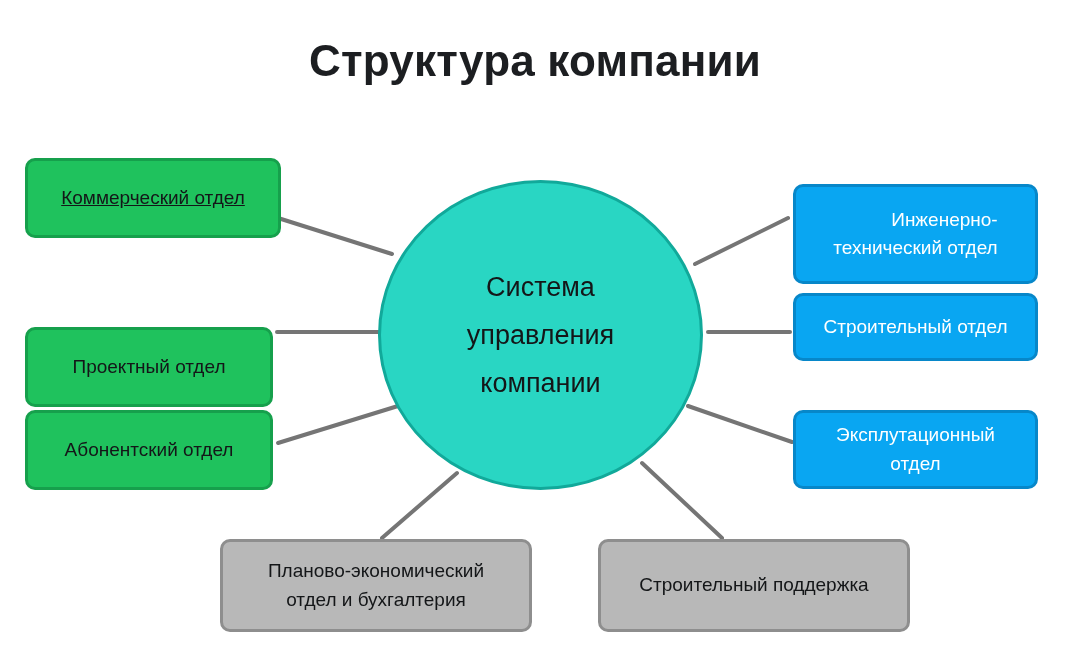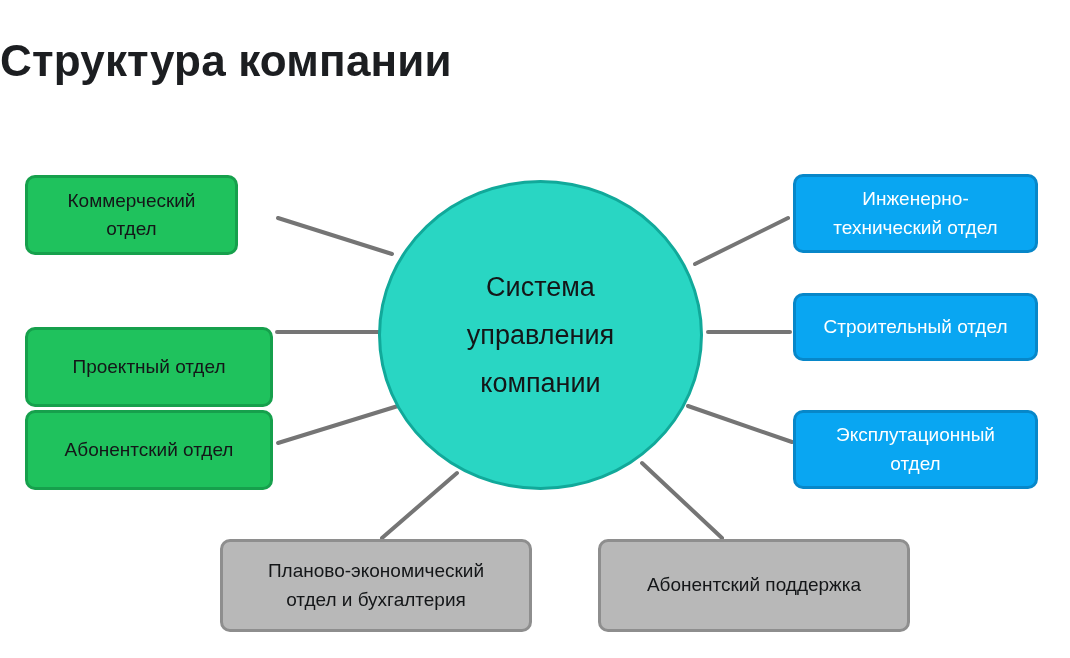--- a/index.html
+++ b/index.html
@@ -10,38 +10,38 @@
     --connector:#757575;
     --title-text:#1c1e21; --dark-text:#141618; --light-text:#ffffff;
   }
   html,body{margin:0;padding:0;background:#ffffff;}
   body{font-family:"Liberation Sans", sans-serif;}
   .canvas{
     position:relative;width:1070px;height:658px;background:#ffffff;overflow:hidden;
   }
   .diagram-title{
     position:absolute;left:0;top:36px;width:1070px;
-    text-align:left;font-size:44px;font-weight:700;color:var(--title-text);
+    text-align:center;font-size:44px;font-weight:700;color:var(--title-text);
     letter-spacing:0.2px;
   }
   .connectors{position:absolute;left:0;top:0;width:1070px;height:658px;}
   .connectors line{stroke:var(--connector);stroke-width:4;stroke-linecap:round;}
   .node{
     position:absolute;display:flex;align-items:center;justify-content:center;
     box-sizing:border-box;border-radius:10px;text-align:center;
     font-size:19px;line-height:1.5;padding:6px 14px;
   }
   .node .node-label{white-space:pre-line;}
   .node.green{background:var(--green-fill);border:3px solid var(--green-border);color:var(--dark-text);}
   .node.blue {background:var(--blue-fill); border:3px solid var(--blue-border); color:var(--light-text);}
   .node.gray {background:var(--gray-fill); border:3px solid var(--gray-border); color:var(--dark-text);}
-  .node.pos-left-1 {left:25px; top:175px; width:213px; height:80px;}
+  .node.pos-left-1 {left:25px; top:158px; width:256px; height:80px;text-decoration:underline;}
   .node.pos-left-2 {left:25px; top:294px; width:248px; height:80px;margin-top:33px;}
   .node.pos-left-3 {left:25px; top:410px; width:248px; height:80px;}
-  .node.pos-right-1{left:793px;top:174px; width:245px; height:79px;}
+  .node.pos-right-1{left:793px;top:184px; width:245px; height:100px;text-align:right;}
   .node.pos-right-2{left:793px;top:293px; width:245px; height:68px;}
   .node.pos-right-3{left:793px;top:410px; width:245px; height:79px;}
   .node.pos-bottom-1{left:220px;top:539px;width:312px;height:93px;}
   .node.pos-bottom-2{left:598px;top:539px;width:312px;height:93px;}
   .center-node{
     position:absolute;left:378px;top:180px;width:325px;height:310px;
     box-sizing:border-box;border-radius:50%;
     background:var(--teal-fill);border:3px solid var(--teal-border);
     display:flex;align-items:center;justify-content:center;text-align:center;
     color:var(--dark-text);font-size:27px;line-height:1.78;
@@ -92,16 +92,16 @@
   <div class="node gray pos-bottom-1">
     <span class="node-label">Планово-экономический
 отдел и бухгалтерия</span>
   </div>
 
   <div class="node blue pos-right-3">
     <span class="node-label">Эксплутационный
 отдел</span>
   </div>
   <div class="node gray pos-bottom-2">
-    <span class="node-label">Абонентский поддержка</span>
+    <span class="node-label">Строительный поддержка</span>
   </div>
 
 </div>
 
 </body></html>

